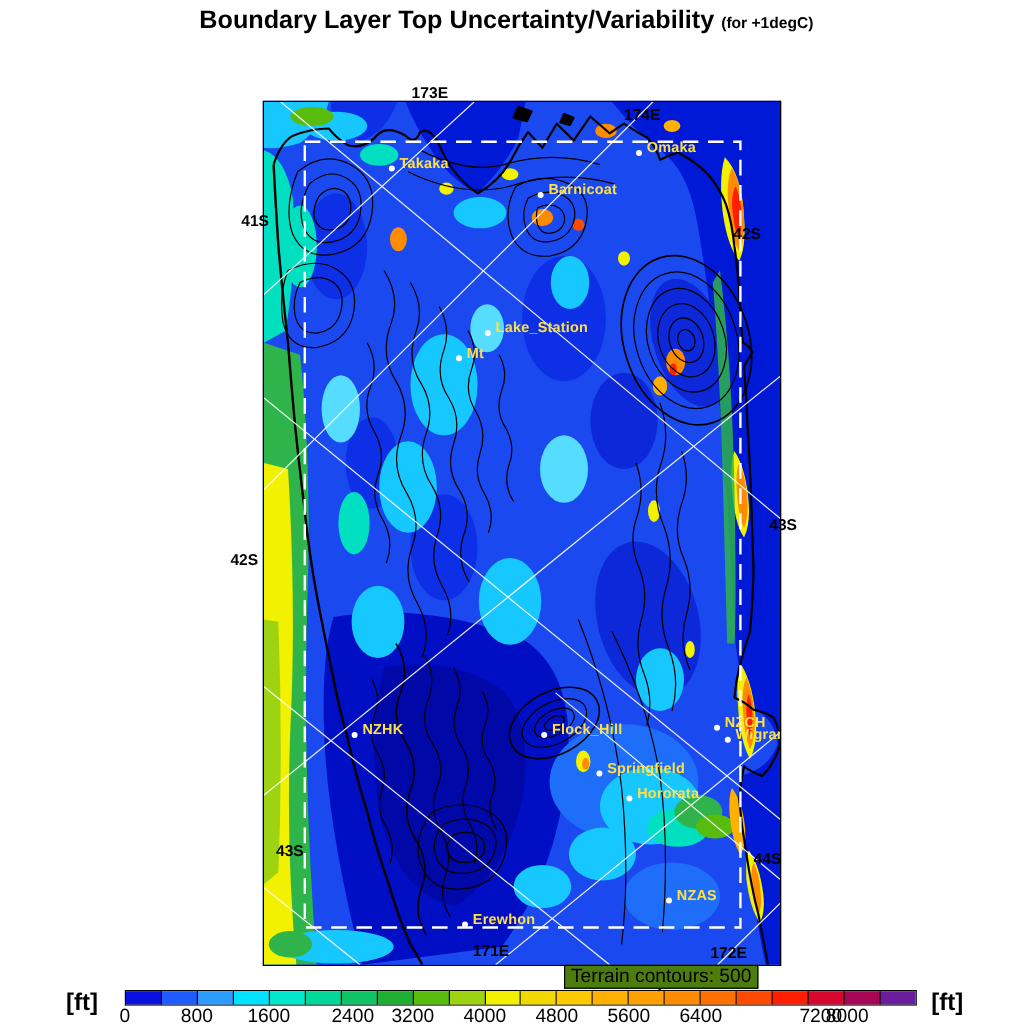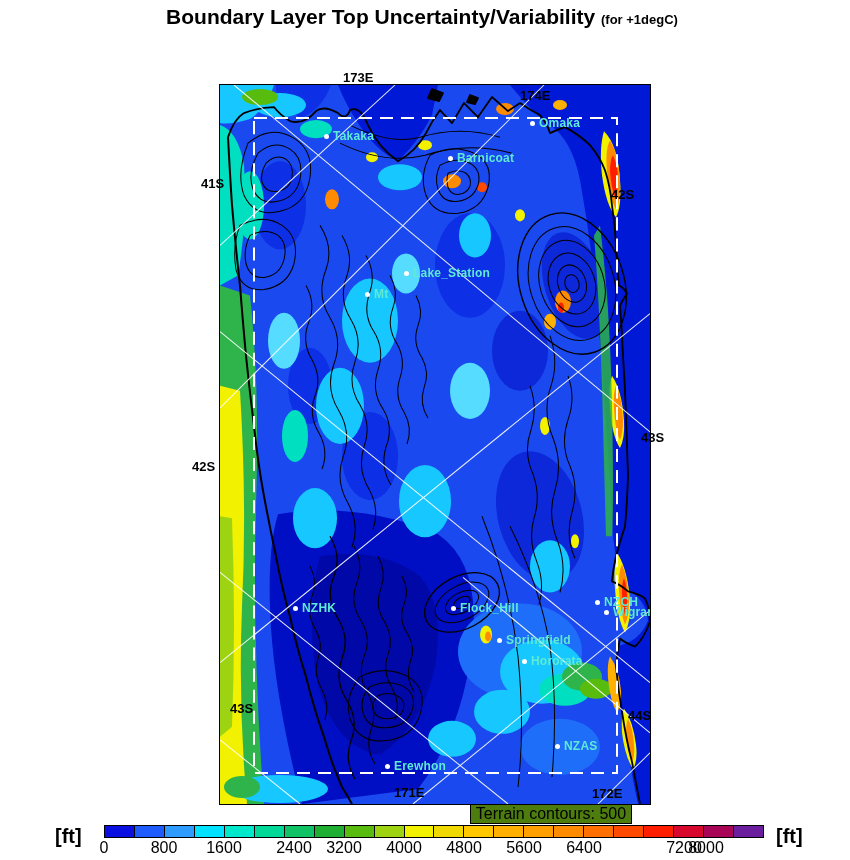--- a/index.html
+++ b/index.html
@@ -14,22 +14,22 @@
   .hdr-l2{font-size:17px;margin-top:2px;}
   .hdr-l2 .small{font-size:13px;}
   .hdr-l3{font-size:12px;margin-top:1px;}
   
   .map{
     position:absolute;left:219px;top:84px;width:430px;height:719px;
     border:1px solid #000;box-sizing:content-box;overflow:hidden;background:#1b49f0;
   }
   .map svg{display:block;width:430px;height:719px;}
   .place{
-    position:absolute;display:flex;align-items:center;gap:4px;
-    color:#5eead4;font-size:12px;font-weight:bold;white-space:nowrap;
+    position:absolute;display:flex;align-items:flex-end;gap:4px;
+    color:#fde047;font-size:12px;font-weight:bold;white-space:nowrap;
     transform:translateY(-50%);letter-spacing:.2px;
   }
   .place .dot{width:5px;height:5px;border-radius:50%;background:#fff;flex:0 0 auto;}
   .geo{
     position:absolute;font-size:13px;font-weight:bold;color:#000;white-space:nowrap;
   }
   .note{
     position:absolute;left:470px;top:804px;width:160px;height:18px;
     border:1px solid #000;background:#4d7c0f;font-size:16px;text-align:center;line-height:18px;
   }
@@ -217,21 +217,21 @@
       <span>Barnicoat</span>
     </div>
   <div class="place" style="left:310px;top:38px;">
       <span class="dot"></span>
       <span>Omaka</span>
     </div>
   <div class="place" style="left:184px;top:188px;">
       <span class="dot"></span>
       <span>Lake_Station</span>
     </div>
-  <div class="place" style="left:145px;top:209px;">
+  <div class="place" style="left:160px;top:209px;">
       <span class="dot"></span>
       <span>Mt</span>
     </div>
   <div class="place" style="left:73px;top:523px;">
       <span class="dot"></span>
       <span>NZHK</span>
     </div>
   <div class="place" style="left:231px;top:523px;">
       <span class="dot"></span>
       <span>Flock_Hill</span>

